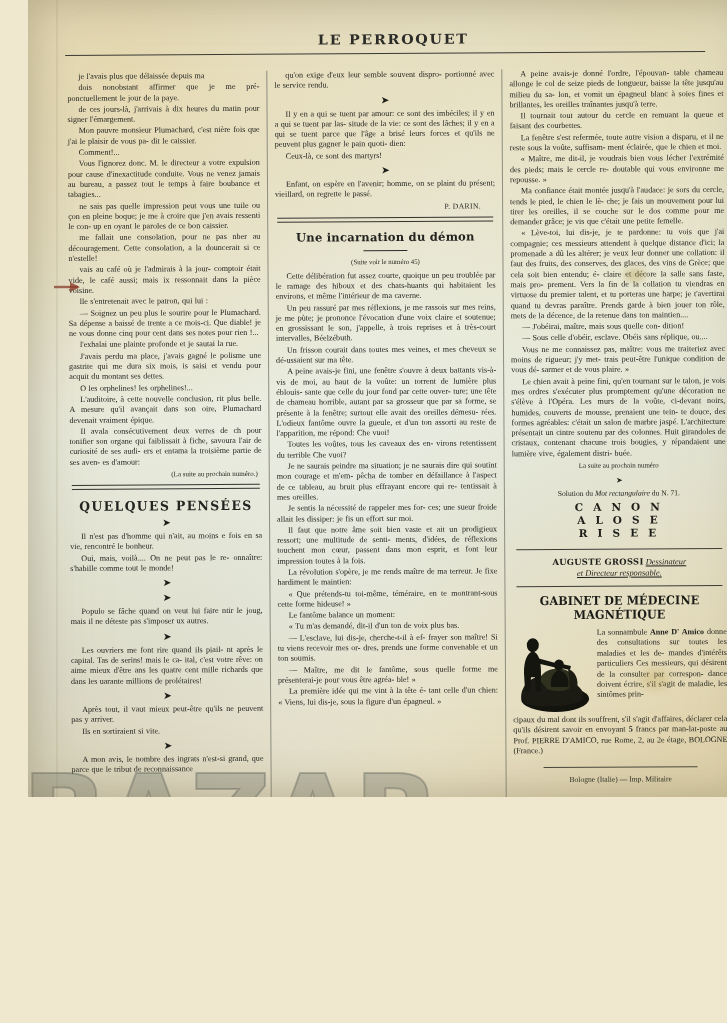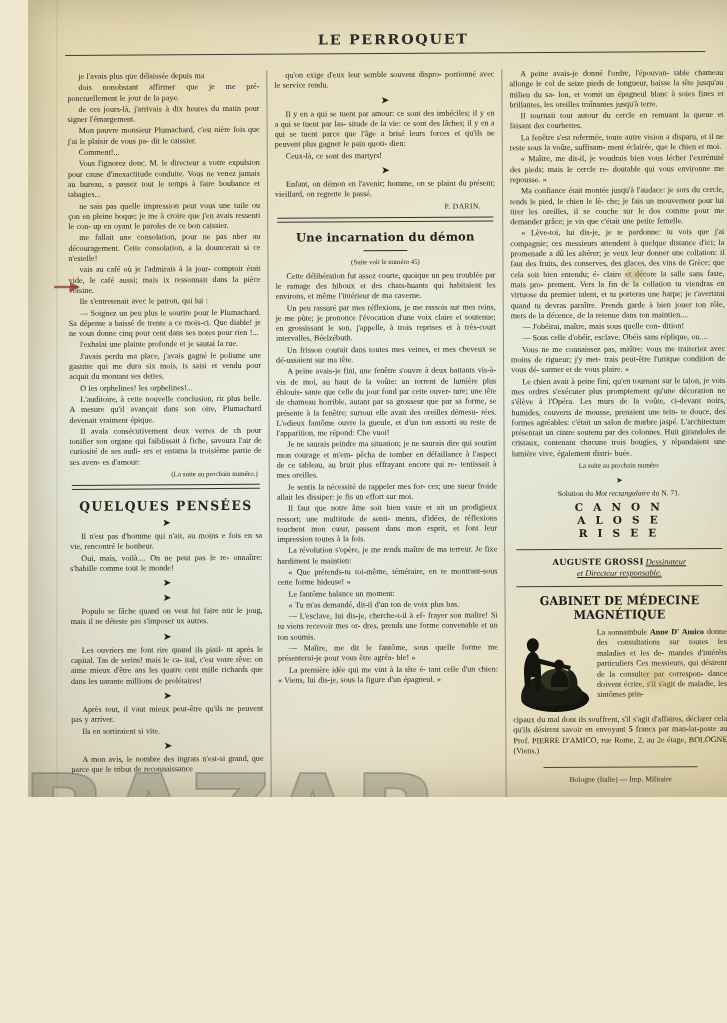--- a/index.html
+++ b/index.html
@@ -221,34 +221,35 @@
         <div id="c2-top">
             <p class="t">qu'on exige d'eux leur semble souvent dispro- portionné avec le service rendu.</p>
           </div>
         <div class="ding">➤</div>
         <div id="c2-a">
             <p class="t">Il y en a qui se tuent par amour: ce sont des imbéciles; il y en a qui se tuent par las- situde de la vie: ce sont des lâches; il y en a qui se tuent parce que l'âge a brisé leurs forces et qu'ils ne peuvent plus gagner le pain quoti- dien:</p>
             <p class="t">Ceux-là, ce sont des martyrs!</p>
           </div>
         <div class="ding">➤</div>
         <div id="c2-b">
-            <p class="t">Enfant, on démon en l'avenir; homme, on se plaint du présent; vieillard, on regrette le passé.</p>
+            <p class="t">Enfant, on espère en l'avenir; homme, on se plaint du présent; vieillard, on regrette le passé.</p>
           </div>
         <div class="sig">P. DARIN.</div>
 
         <div class="hrule-d"></div>
         <div class="sec-head-sm">Une incarnation du démon</div>
         <div class="short-rule"></div>
         <div class="subnote">(Suite voir le numéro 45)</div>
 
         <div id="c2-feature">
             <p class="t">Cette délibération fut assez courte, quoique un peu troublée par le ramage des hiboux et des chats-huants qui habitaient les environs, et même l'intérieur de ma caverne.</p>
             <p class="t">Un peu rassuré par mes réflexions, je me rassois sur mes reins, je me pùte; je prononce l'évocation d'une voix claire et soutenue; en grossissant le son, j'appelle, à trois reprises et à très-court intervalles, Béelzébuth.</p>
             <p class="t">Un frisson courait dans toutes mes veines, et mes cheveux se dé-ussaient sur ma tête.</p>
             <p class="t">A peine avais-je fini, une fenêtre s'ouvre à deux battants vis-à-vis de moi, au haut de la voûte: un torrent de lumière plus éblouis- sante que celle du jour fond par cette ouver- ture; une tête de chameau horrible, autant par sa grosseur que par sa forme, se présente à la fenêtre; surtout elle avait des oreilles démesu- rées. L'odieux fantôme ouvre la gueule, et d'un ton assorti au reste de l'apparition, me répond: Che vuoi!</p>
+            <p class="t">Toutes les voûtes, tous les caveaux des en- virons retentissent du terrible Che vuoi?</p>
             <p class="t">Je ne saurais peindre ma situation; je ne saurais dire qui soutint mon courage et m'em- pêcha de tomber en défaillance à l'aspect de ce tableau, au bruit plus effrayant encore qui re- tentissait à mes oreilles.</p>
             <p class="t">Je sentis la nécessité de rappeler mes for- ces; une sueur froide allait les dissiper: je fis un effort sur moi.</p>
             <p class="t">Il faut que notre âme soit bien vaste et ait un prodigieux ressort; une multitude de senti- ments, d'idées, de réflexions touchent mon cœur, passent dans mon esprit, et font leur impression toutes à la fois.</p>
             <p class="t">La révolution s'opère, je me rends maître de ma terreur. Je fixe hardiment le maintien:</p>
             <p class="t">« Que prétends-tu toi-même, téméraire, en te montrant-sous cette forme hideuse! »</p>
             <p class="t">Le fantôme balance un moment:</p>
             <p class="t">« Tu m'as demandé, dit-il d'un ton de voix plus bas.</p>
             <p class="t">— L'esclave, lui dis-je, cherche-t-il à ef- frayer son maître! Si tu viens recevoir mes or- dres, prends une forme convenable et un ton soumis.</p>
             <p class="t">— Maître, me dit le fantôme, sous quelle forme me présenterai-je pour vous être agréa- ble! »</p>
             <p class="t">La première idée qui me vint à la tête é- tant celle d'un chien: « Viens, lui dis-je, sous la figure d'un épagneul. »</p>
@@ -296,21 +297,21 @@
             <ellipse cx="20" cy="16" rx="6" ry="7" fill="#15150f"></ellipse>
             <path d="M20 22 C14 24 11 32 11 44 L12 62 L17 62 L18 48 L22 48 L23 62 L28 62 L28 42 C28 32 26 24 20 22 Z" fill="#15150f"></path>
             <path d="M25 29 L50 36 L49 40 L24 34 Z" fill="#15150f"></path>
             <path d="M49 35 L58 37 L57 41 L48 39 Z" fill="#15150f"></path>
 
             <ellipse cx="46" cy="36" rx="5" ry="5.5" fill="#15150f"></ellipse>
             <path d="M46 41 C40 43 37 49 38 58 L55 58 C57 50 53 43 46 41 Z" fill="#15150f"></path>
             <path d="M55 40 C62 42 66 50 64 60 L56 60 C57 52 56 45 55 40 Z" fill="#1d1d14"></path>
           </svg>
           <p class="ad-body" style="margin:0;text-indent:0;"><span>La sonnambule </span><b>Anne D' Amico</b><span> donne des consultations sur toutes les maladies et les de- mandes d'intérêts particuliers Ces messieurs, qui désirent de la consulter par correspon- dance doivent écrire, s'il s'agit de maladie, les sintômes prin-</span></p>
-          <p class="ad-body" style="margin:0;text-indent:0;clear:both;"><span>cipaux du mal dont ils souffrent, s'il s'agit d'affaires, déclarer cela qu'ils désirent savoir en envoyant </span><b>5</b><span> francs par man-lat-poste au Prof. PIERRE D'AMICO, rue Rome, 2, au 2e étage, </span><span style="font-variant:small-caps">BOLOGNE</span><span> (Viens.)</span></p>
+          <p class="ad-body" style="margin:0;text-indent:0;clear:both;"><span>cipaux du mal dont ils souffrent, s'il s'agit d'affaires, déclarer cela qu'ils désirent savoir en envoyant </span><b>5</b><span> francs par man-lat-poste au Prof. PIERRE D'AMICO, rue Rome, 2, au 2e étage, </span><span style="font-variant:small-caps">BOLOGNE</span><span> (France.)</span></p>
         </div>
 
         <div class="ad-foot-rule"></div>
         <div class="ad-foot">Bologne (Italie) — Imp. Militaire</div>
       </div>
     </div>
   </div>
 
   <div class="wm-big">
     <span>BAZAR</span>

